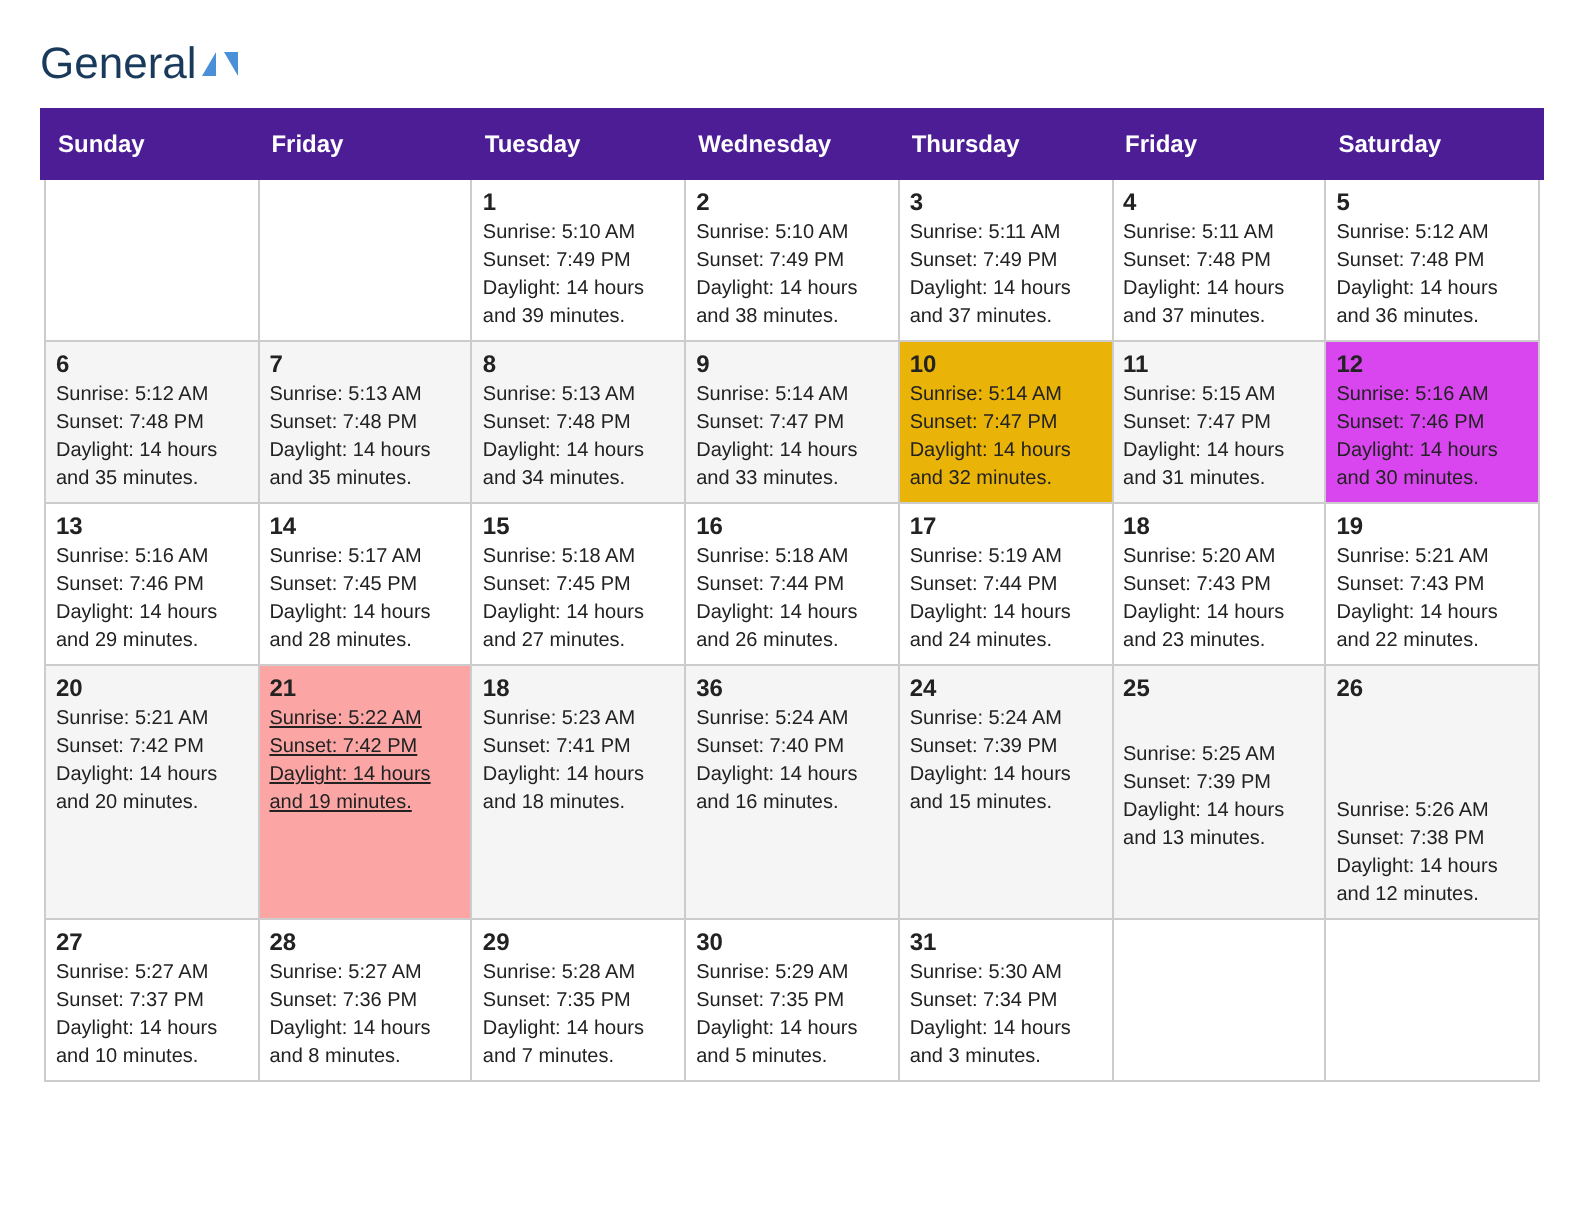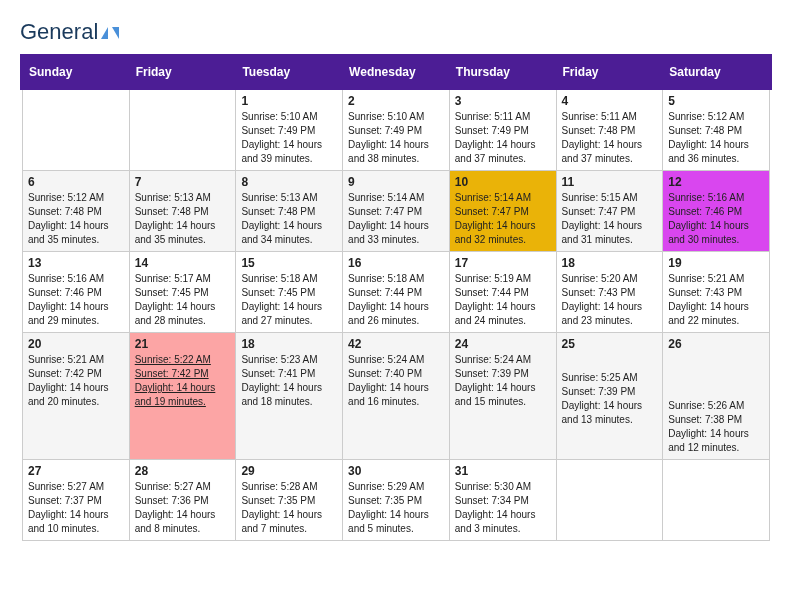--- a/index.html
+++ b/index.html
@@ -258,21 +258,21 @@
 Sunset: 7:42 PM
 Daylight: 14 hours and 19 minutes.</div>
         </td>
         <td style="background: rgb(245, 245, 245);">
           <span class="day-num">18</span>
           <div class="day-info" style="white-space: pre-line;">Sunrise: 5:23 AM
 Sunset: 7:41 PM
 Daylight: 14 hours and 18 minutes.</div>
         </td>
         <td style="background: rgb(245, 245, 245);">
-          <span class="day-num">42</span>
+          <span class="day-num">36</span>
           <div class="day-info" style="white-space: pre-line;">Sunrise: 5:24 AM
 Sunset: 7:40 PM
 Daylight: 14 hours and 16 minutes.</div>
         </td>
         <td style="background: rgb(245, 245, 245);">
           <span class="day-num">24</span>
           <div class="day-info" style="white-space: pre-line;">Sunrise: 5:24 AM
 Sunset: 7:39 PM
 Daylight: 14 hours and 15 minutes.</div>
         </td>

